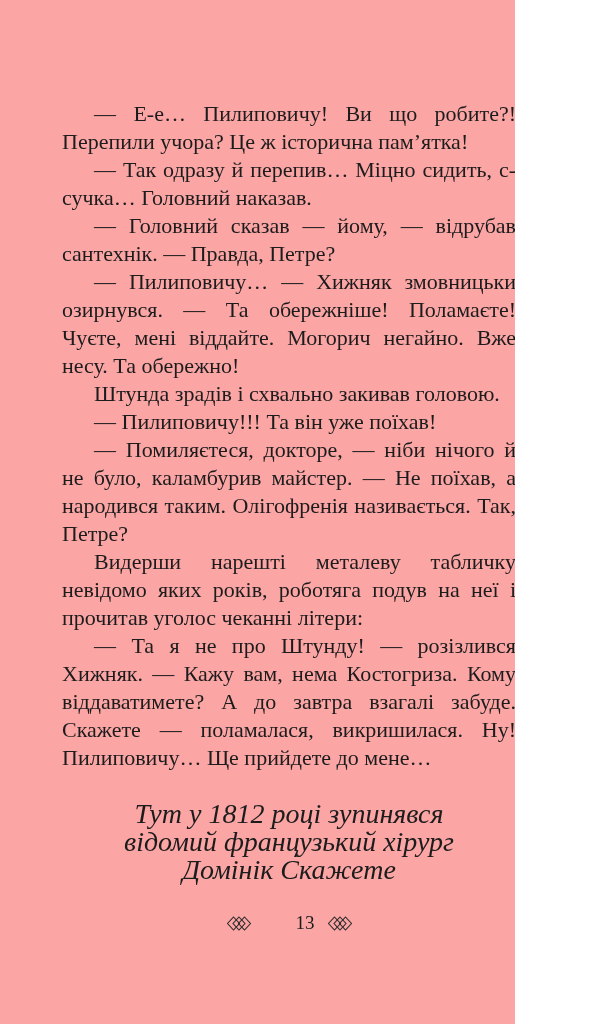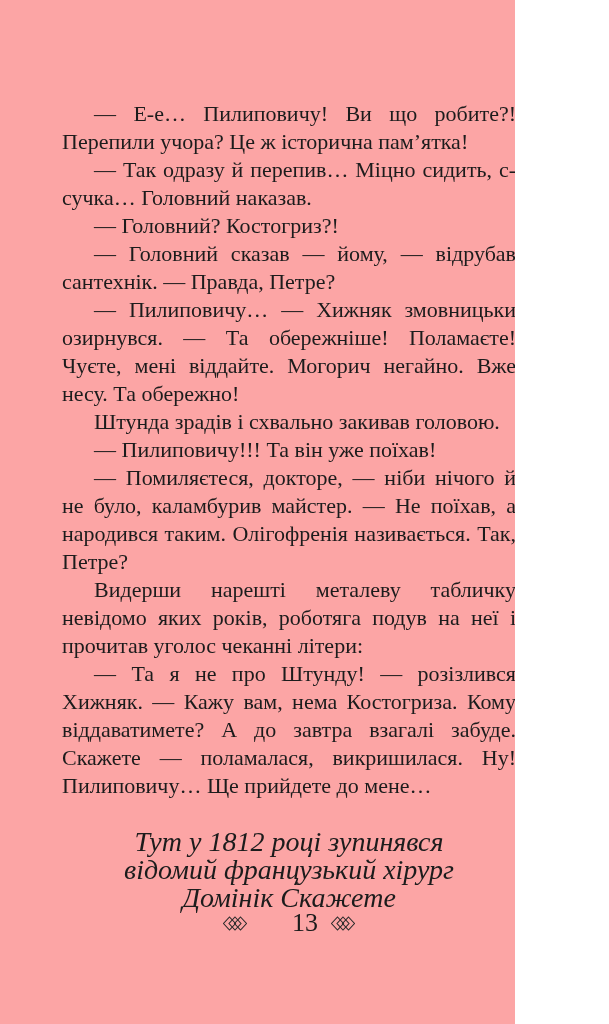--- a/index.html
+++ b/index.html
@@ -40,37 +40,36 @@
     left: 62px;
     top: 908px;
     width: 454px;
     height: 30px;
     display: flex;
     align-items: center;
     justify-content: center;
     gap: 13px;
   }
   .page-number {
-    font-size: 26px;
+    font-size: 19px;
     line-height: 30px;
     color: #1c1c1c;
     margin-left: 32px;
   }
   .ornament { display: inline-flex; align-items: center; }
   .ornament svg { display: block; }
 </style>
 </head>
 <body>
 
 <div class="page">
 
   <div class="text-block">
     <p>— Е-е… Пилиповичу! Ви що робите?! Перепили учора? Це ж історична пам’ятка!</p>
     <p>— Так одразу й перепив… Міцно сидить, с-сучка… Головний наказав.</p>
-    <p>— Головний? Костогриз?!</p>
     <p>— Головний сказав — йому, — відрубав сантехнік. — Правда, Петре?</p>
     <p>— Пилиповичу… — Хижняк змовницьки озирнувся. — Та обережніше! Поламаєте! Чуєте, мені віддайте. Могорич негайно. Вже несу. Та обережно!</p>
     <p>Штунда зрадів і схвально закивав головою.</p>
     <p>— Пилиповичу!!! Та він уже поїхав!</p>
     <p>— Помиляєтеся, докторе, — ніби нічого й не було, каламбурив майстер. — Не поїхав, а народився таким. Олігофренія називається. Так, Петре?</p>
     <p>Видерши нарешті металеву табличку невідомо яких років, роботяга подув на неї і прочитав уголос чеканні літери:</p>
     <p>— Та я не про Штунду! — розізлився Хижняк. — Кажу вам, нема Костогриза. Кому віддаватимете? А до завтра взагалі забуде. Скажете — поламалася, викришилася. Ну! Пилиповичу… Ще прийдете до мене…</p>
 
     <div class="plaque">
       <div class="plaque-line">Тут у 1812 році зупинявся</div>

